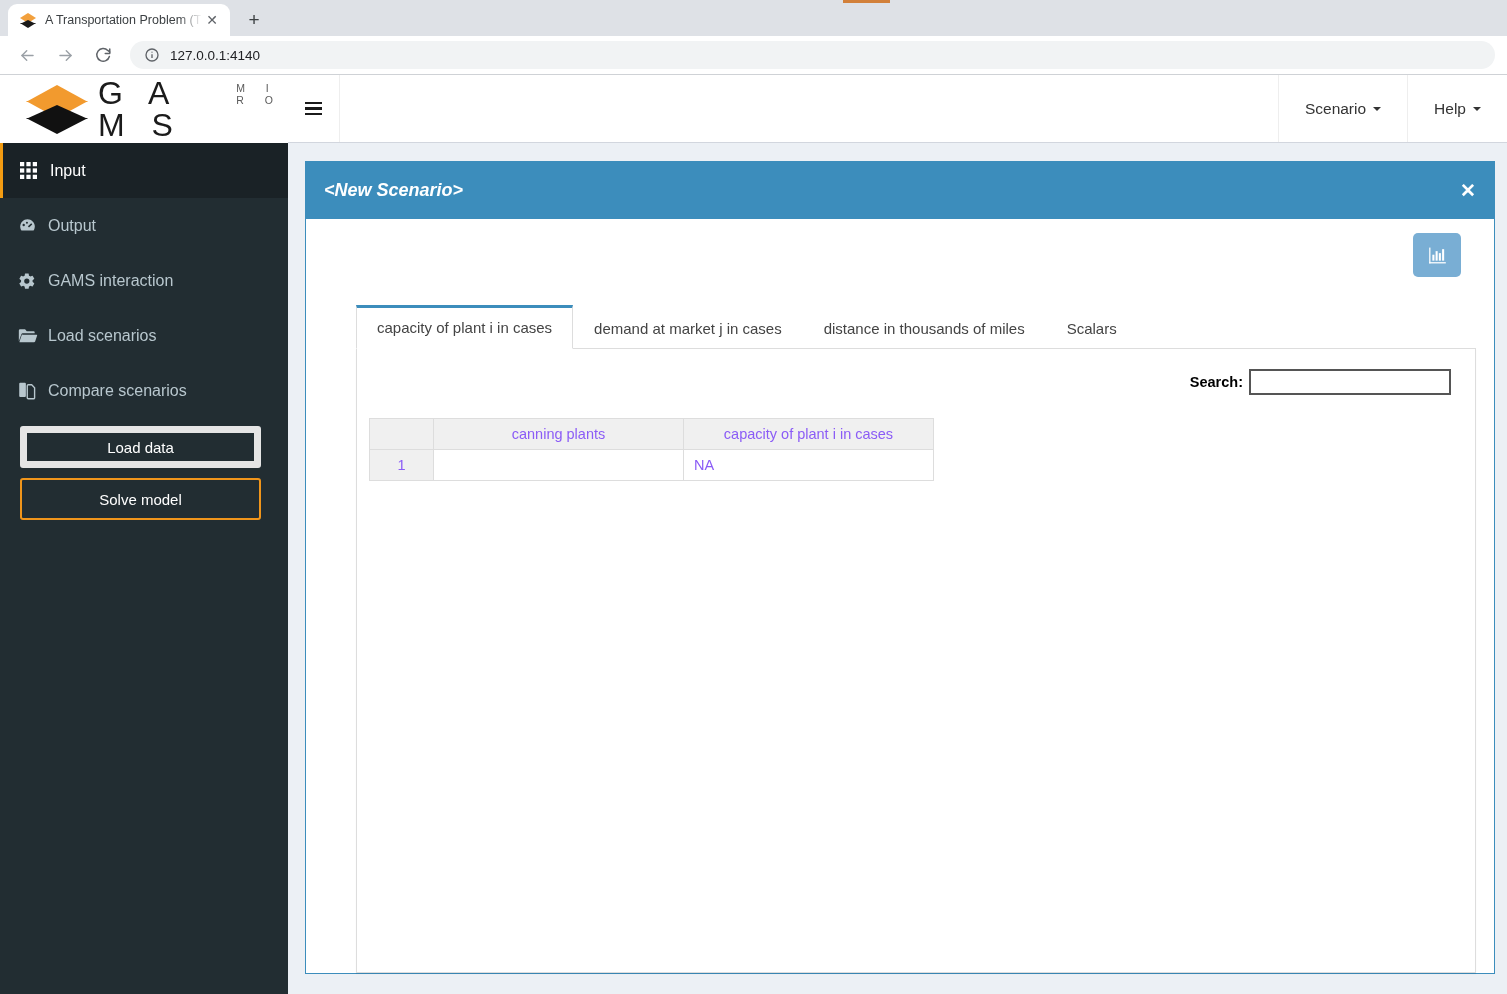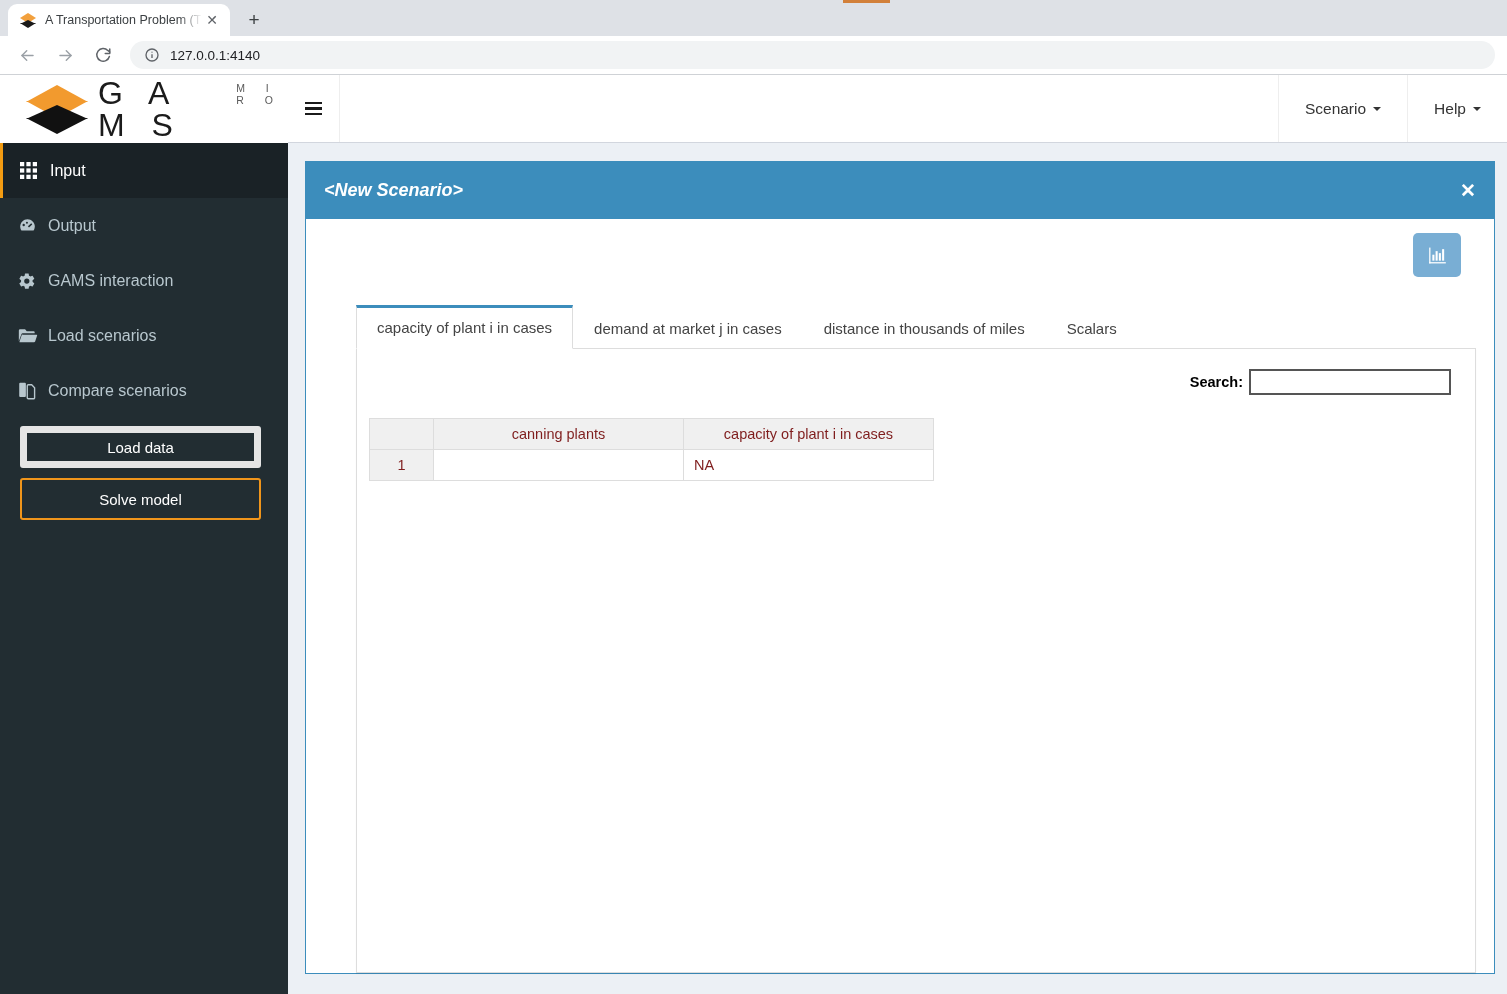--- a/index.html
+++ b/index.html
@@ -177,21 +177,21 @@
   }
   .search-row { display: flex; justify-content: flex-end; align-items: center; padding-right: 12px; }
   .search-label { font-size: 14.5px; font-weight: bold; color: #000000; margin-right: 6px; }
   .search-input {
     width: 202px; height: 26px; border: 2px solid #555555; background: #ffffff;
     font-family: "Liberation Sans", sans-serif; font-size: 13px; padding: 0 4px;
   }
 
   .dtable { border-collapse: collapse; margin-top: 23px; margin-left: 0; }
   .dtable th, .dtable td {
-    border: 1px solid #dddddd; font-weight: normal; font-size: 14.5px; color: #7f1d1d;
+    border: 1px solid #dddddd; font-weight: normal; font-size: 14.5px; color: #8b5cf6;
   }
   .dtable thead th { background: #f0f0f0; height: 31px; text-align: center; padding: 0 12px; }
   .dtable thead th.col-idx { width: 64px; }
   .dtable thead th.col-a { width: 250px; }
   .dtable thead th.col-b { width: 250px; }
   .dtable tbody td { height: 31px; background: #ffffff; padding: 0 10px; }
   .dtable tbody td.idx { background: #f0f0f0; text-align: center; }
   .dtable tbody td.val { text-align: left; }
 </style>
 </head>

